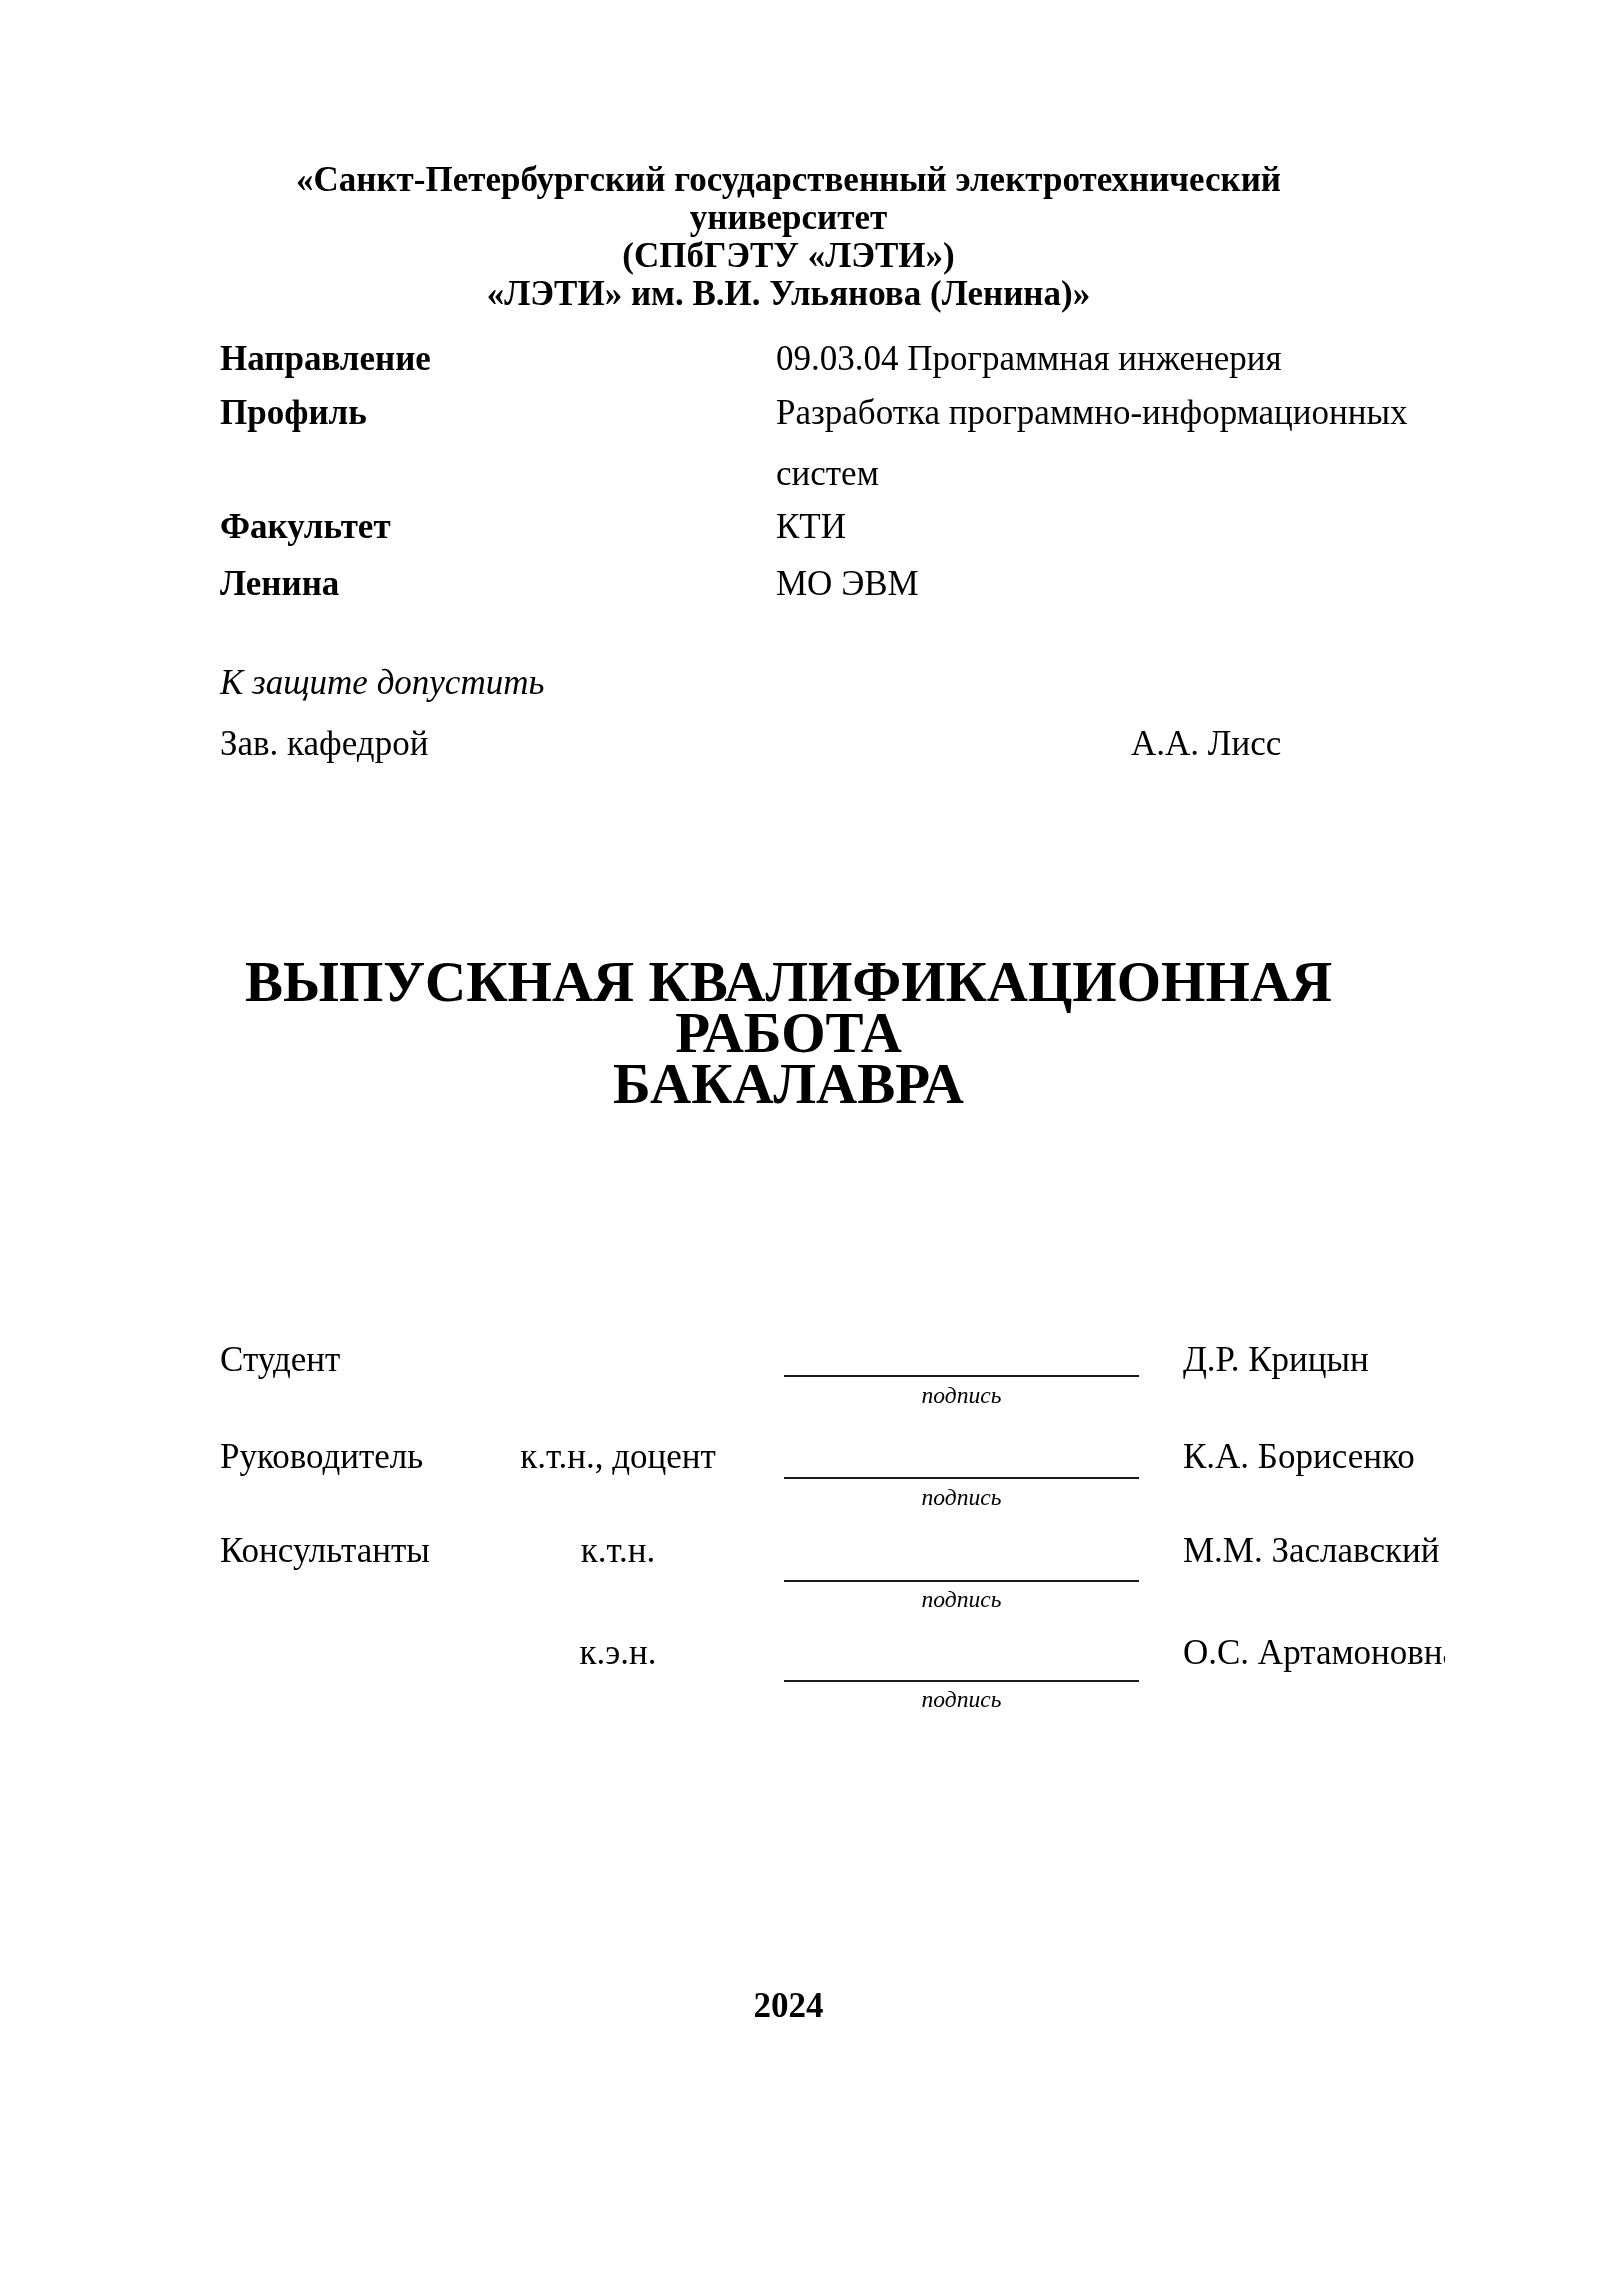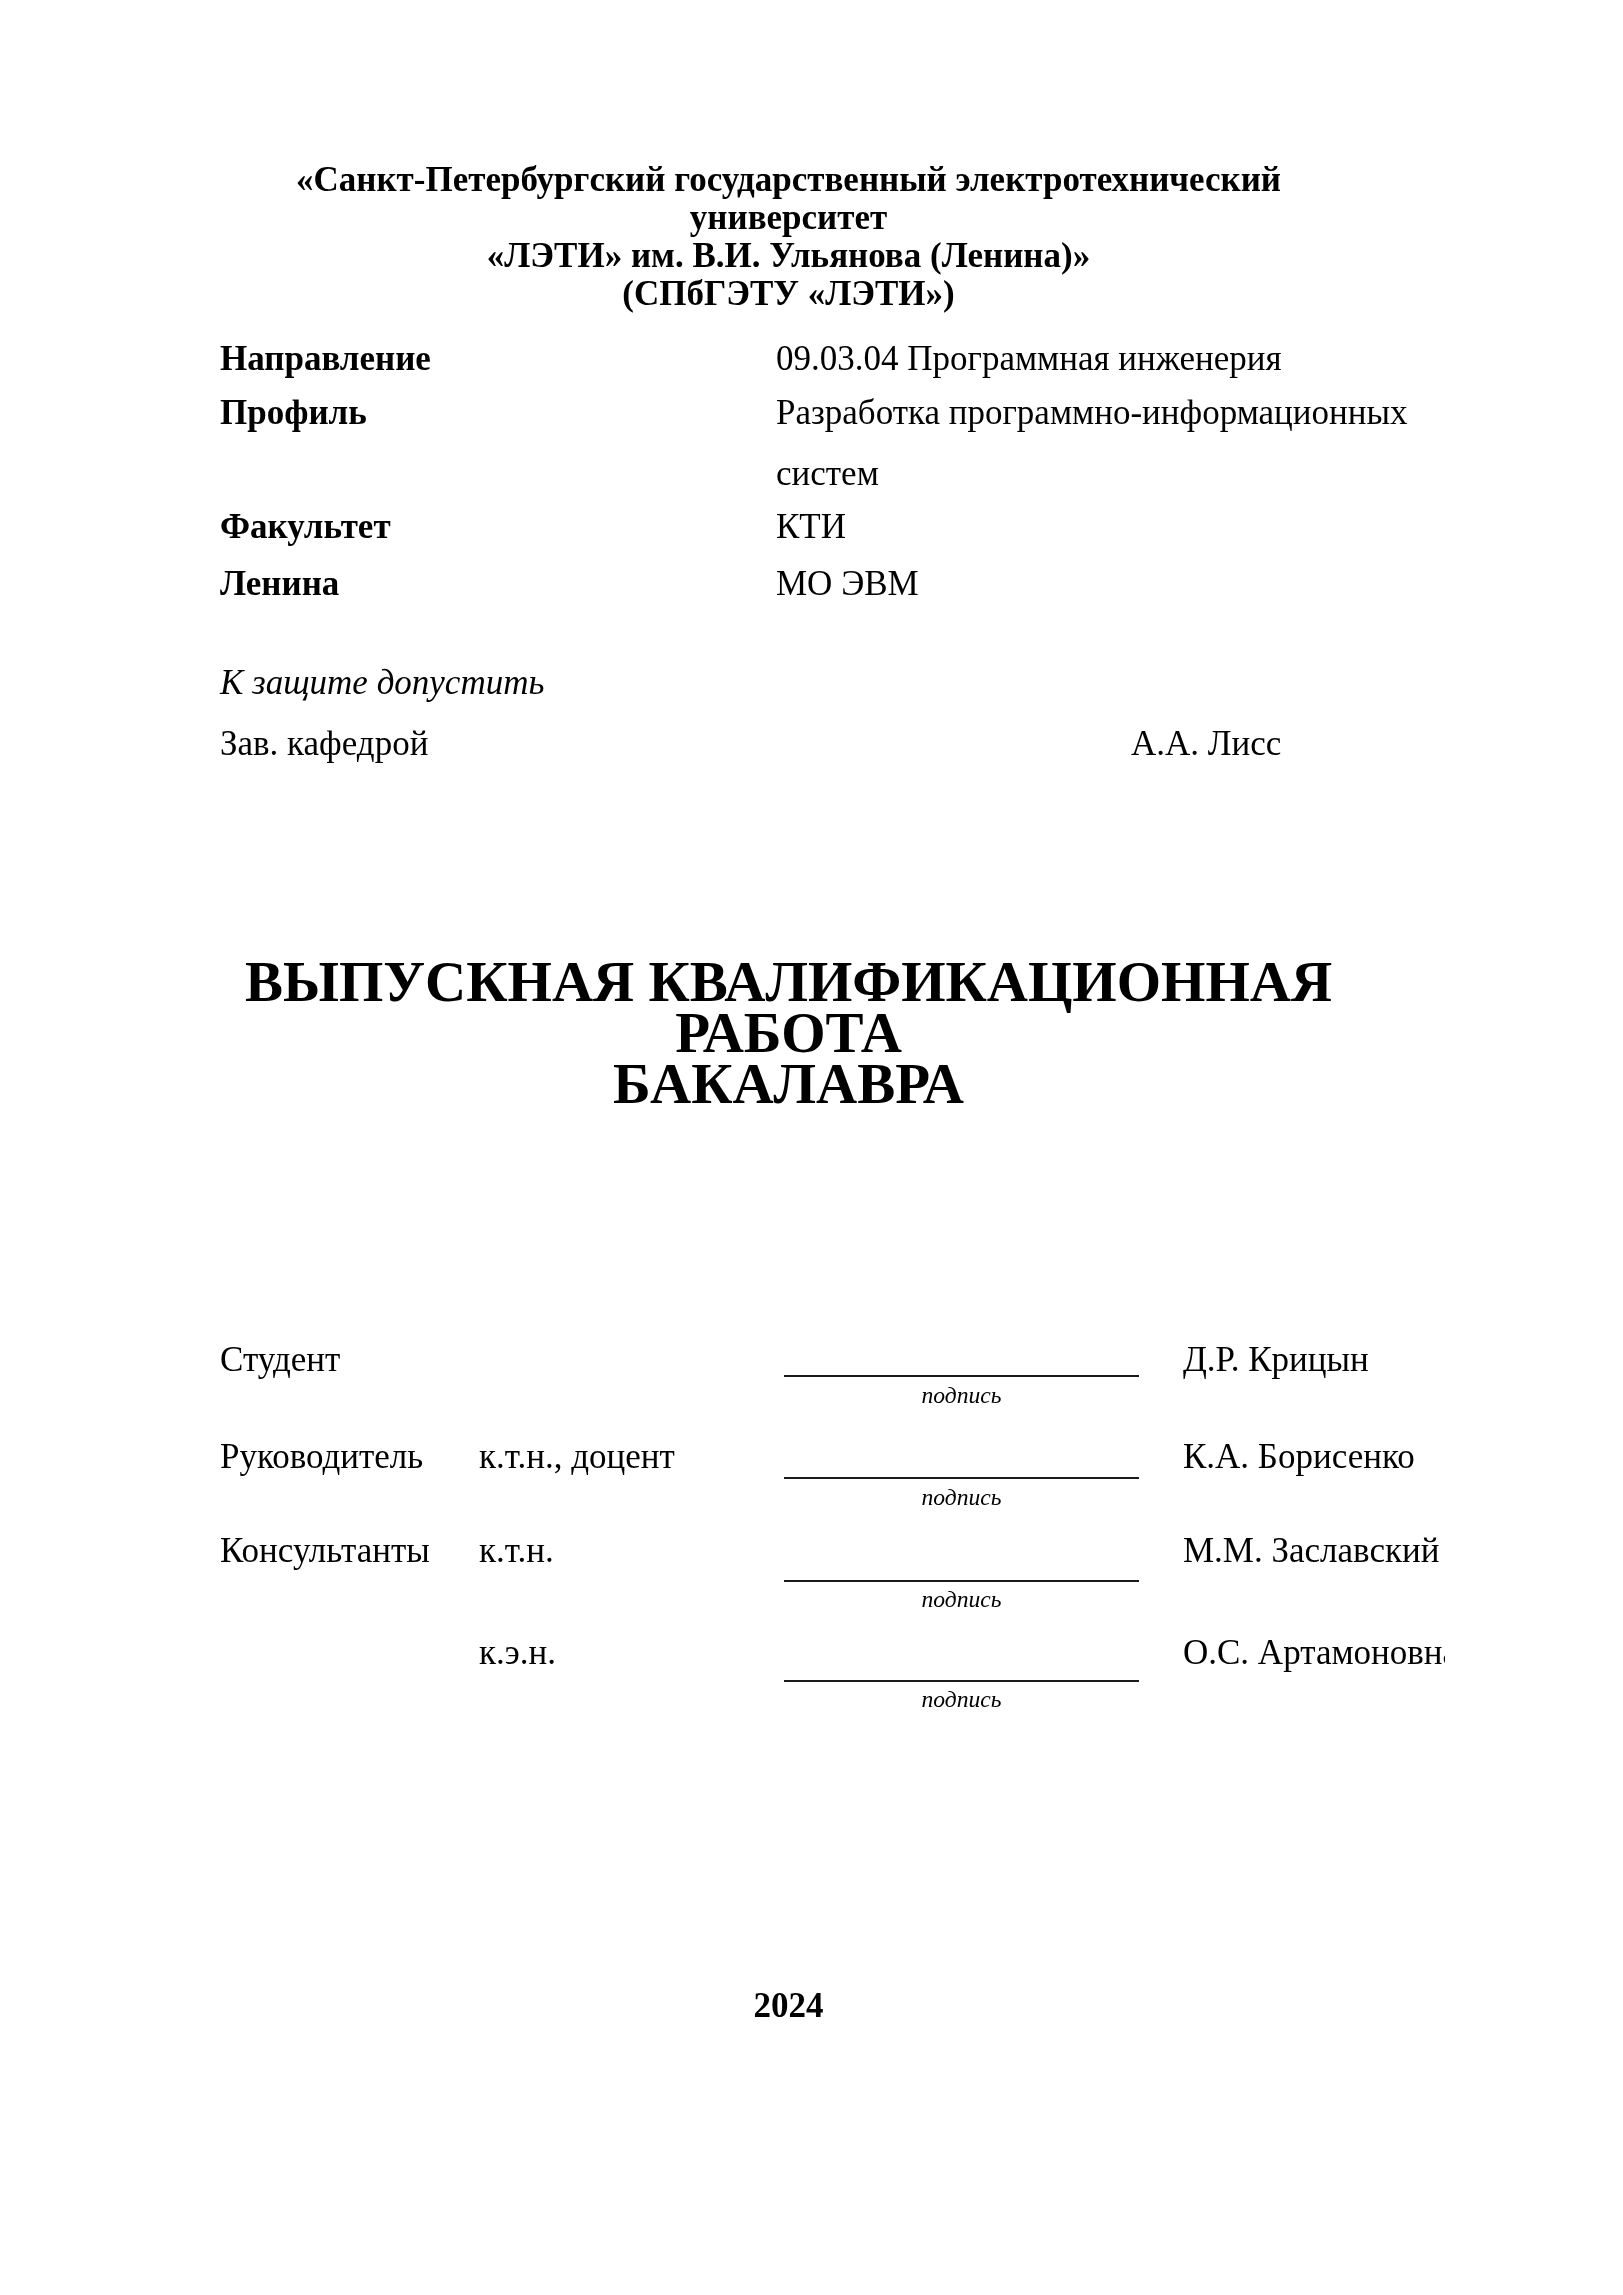--- a/index.html
+++ b/index.html
@@ -29,38 +29,38 @@
   .info-value { left: 768px; }
 
   .admit { left: 212px; top: 663px; font-style: italic; }
   .head-label { left: 212px; top: 724px; }
   .head-name  { left: 1123px; top: 724px; }
 
   .work-title { top: 956px; font-size: 57px; font-weight: bold; line-height: 51px; }
   .theme      { top: 1068px; font-weight: bold; line-height: 41px; }
 
   .sig-role   { left: 212px; }
-  .sig-degree { left: 471px; width: 330px; text-align: left; white-space: nowrap; }
+  .sig-degree { left: 445px; width: 330px; text-align: center; white-space: nowrap; }
   .sig-line   { left: 776px; width: 355px; height: 2.4px; background: #1a1a1a; }
   .sig-caption{ left: 776px; width: 355px; text-align: center;
                 font-size: 23.6px; font-style: italic; }
   .sig-name   { left: 1175px; }
 
   .footer-city { top: 1926px; }
   .footer-year { top: 1986px; font-weight: bold; }
 </style>
 </head>
 <body>
 
 <div class="page">
 
   <div class="content-center uni-header">
     <div>«Санкт-Петербургский государственный электротехнический университет</div>
+    <div>(СПбГЭТУ «ЛЭТИ»)</div>
     <div>«ЛЭТИ» им. В.И. Ульянова (Ленина)»</div>
-    <div>(СПбГЭТУ «ЛЭТИ»)</div>
   </div>
 
   <div class="abs info-label" style="top:339px">Направление</div>
   <div class="abs info-value" style="top:339px">09.03.04 Программная инженерия</div>
 
   <div class="abs info-label" style="top:393px">Профиль</div>
   <div class="abs info-value" style="top:393px">Разработка программно-информационных</div>
   <div class="abs info-value" style="top:454px">систем</div>
 
   <div class="abs info-label" style="top:507px">Факультет</div>

